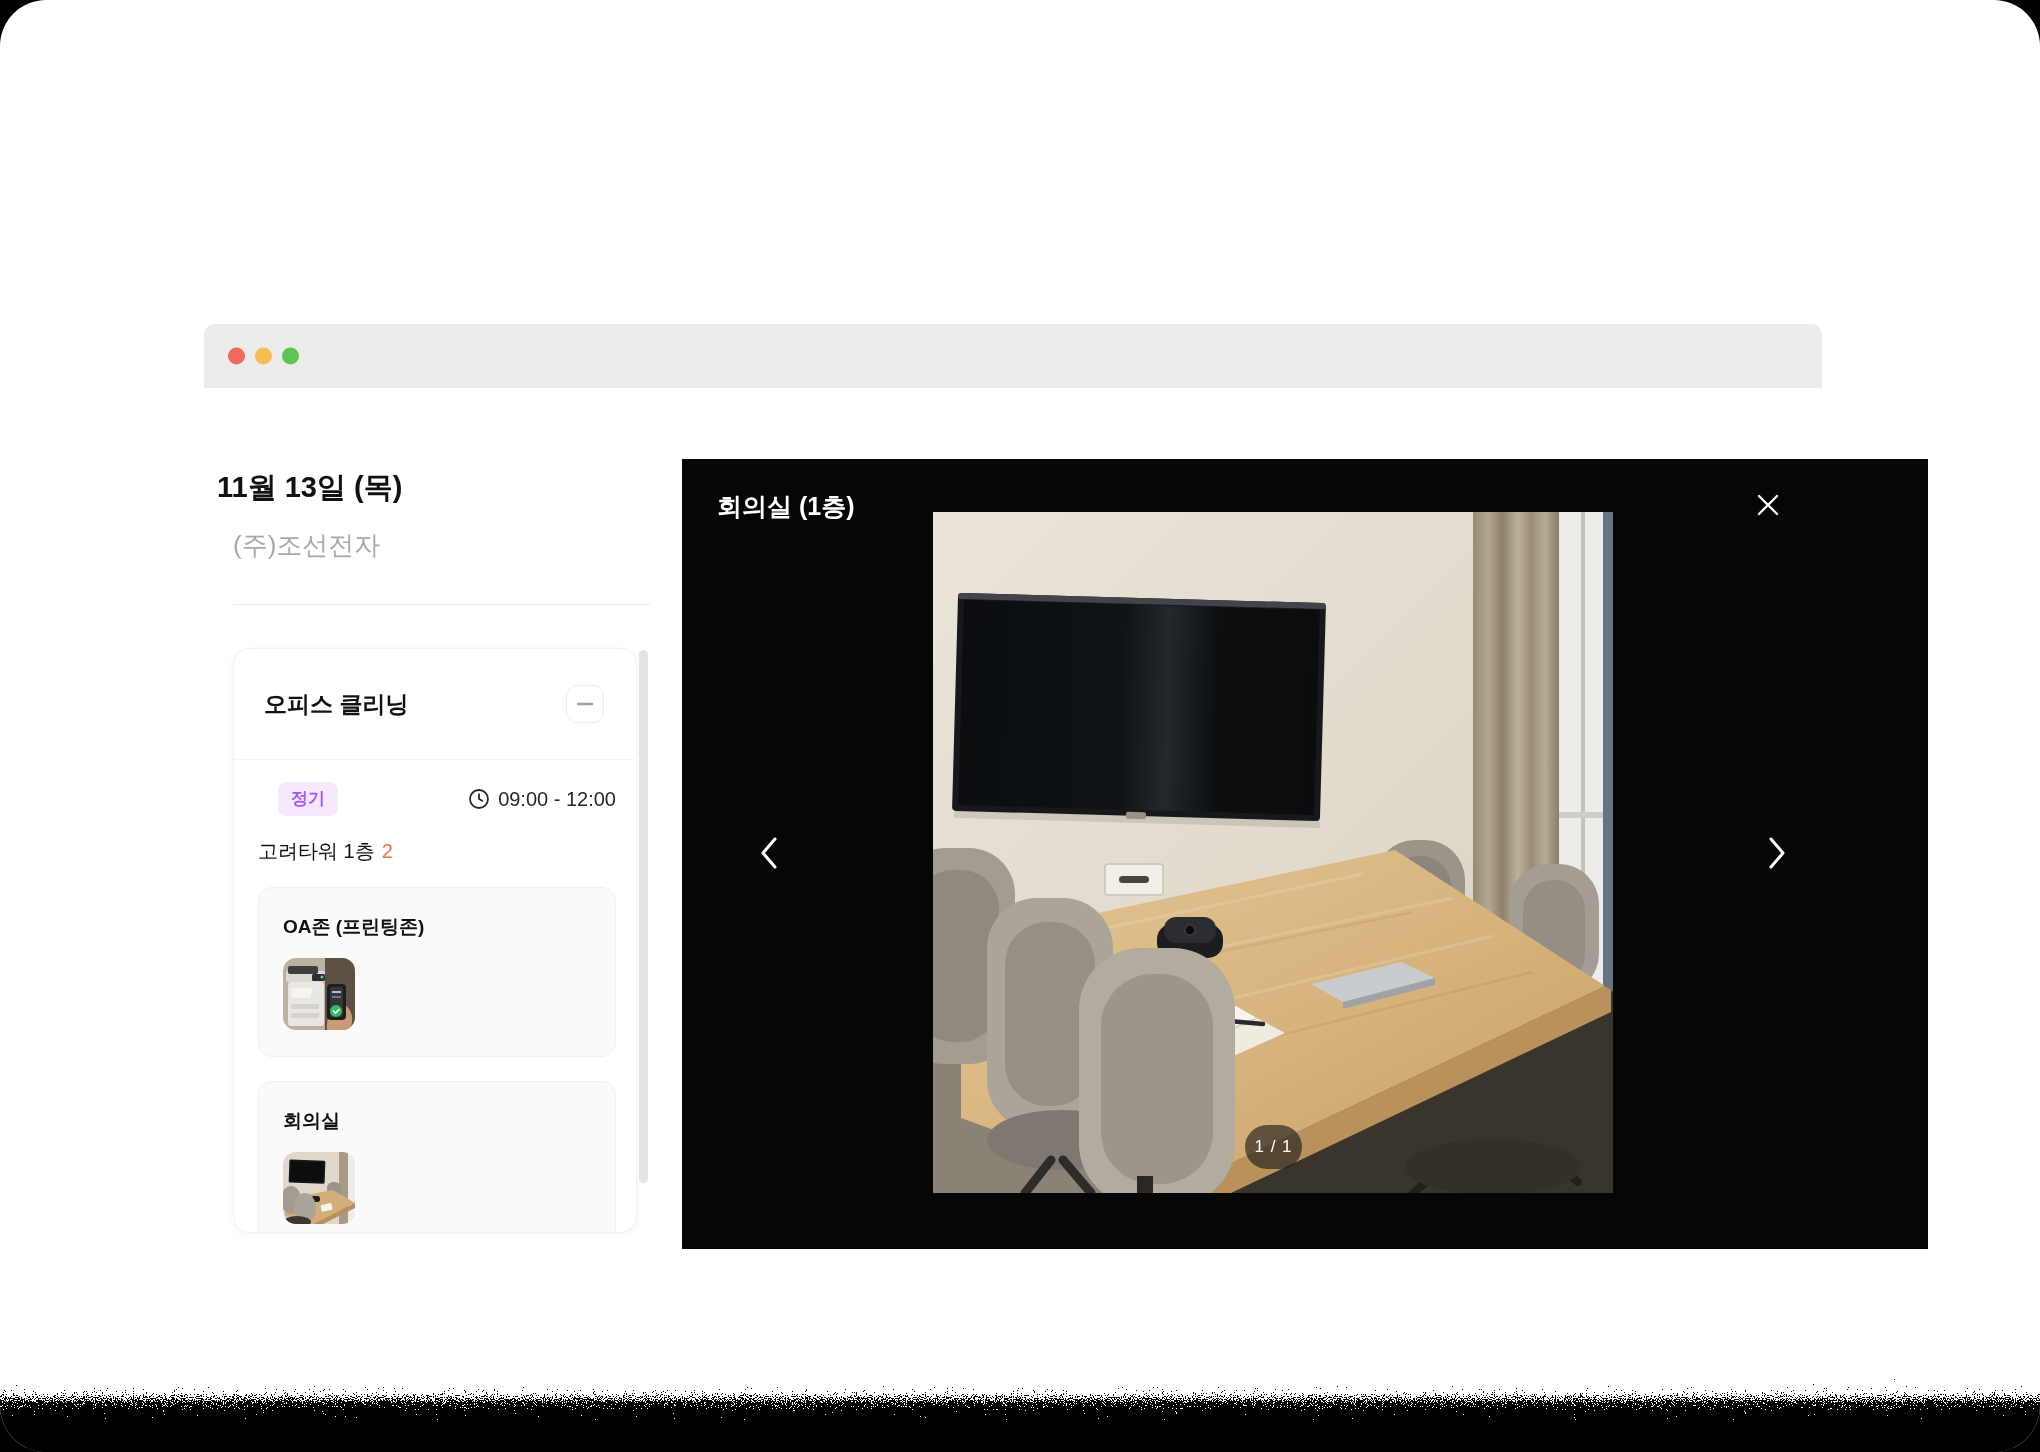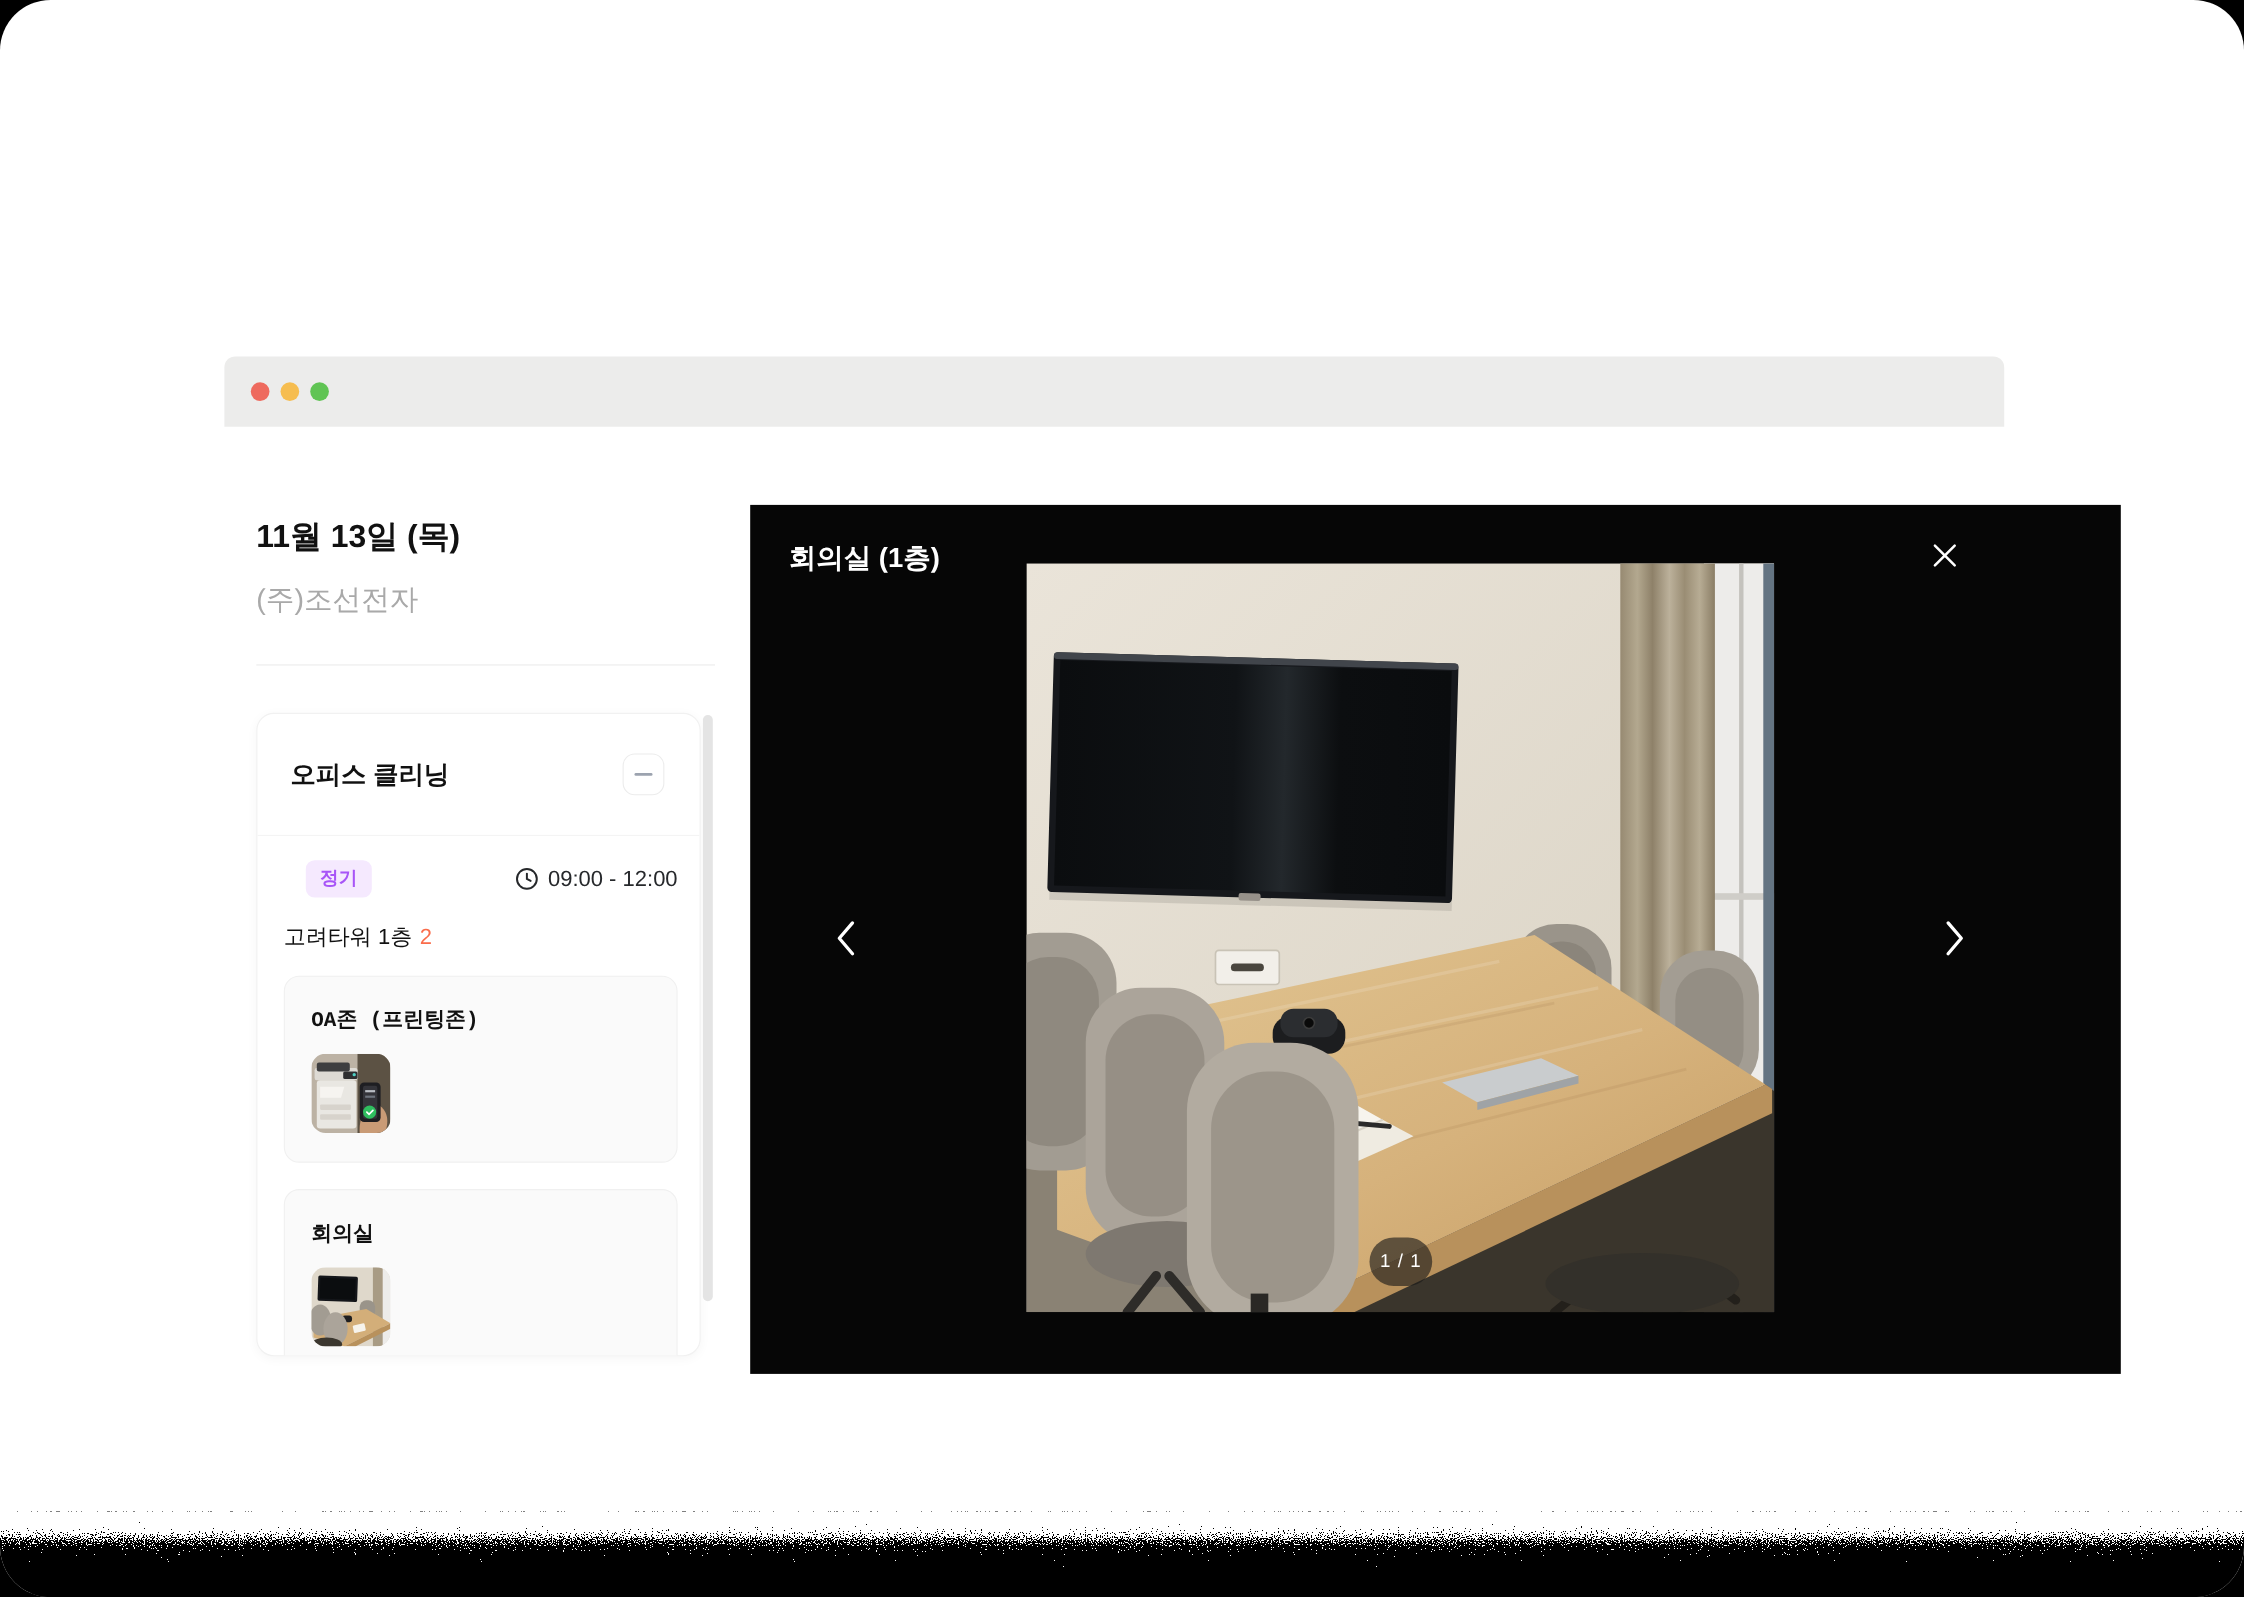--- a/index.html
+++ b/index.html
@@ -9,21 +9,21 @@
   .page { position:absolute; inset:0; background:#fff; border-radius:46px; overflow:hidden; }
 
   
   .chrome-bar { position:absolute; left:204px; top:324px; width:1618px; height:64px;
     background:#ECECEB; border-radius:10px 10px 0 0; }
   .dots { position:absolute; left:24px; top:50%; transform:translateY(-50%); display:flex; gap:10px; }
   .dot { width:17px; height:17px; border-radius:50%; }
   .dot.r { background:#EE6A5E; } .dot.y { background:#F6BD50; } .dot.g { background:#60C454; }
 
   
-  .date-title { position:absolute; left:233px; top:468px; font-size:29px; font-weight:700; color:#111; }
+  .date-title { position:absolute; left:217px; top:468px; font-size:29px; font-weight:700; color:#111; }
   .company { position:absolute; left:233px; top:528px; font-size:26px; color:#A9A9A9; }
   .top-divider { position:absolute; left:233px; top:604px; width:417px; height:1px; background:#ECECEC; }
 
   .task-card { position:absolute; left:233px; top:648px; width:404px; height:585px;
     background:#fff; border:1px solid #F1F1F1; border-radius:16px;
     box-shadow:0 2px 10px rgba(0,0,0,.04); overflow:hidden; }
   .task-header { position:relative; height:111px; border-bottom:1px solid #F4F4F4; }
   .task-title { position:absolute; left:30px; top:50%; transform:translateY(-50%);
     font-size:23px; font-weight:700; color:#111; }
   .collapse-btn { position:absolute; right:32px; top:50%; transform:translateY(-50%);
@@ -33,21 +33,21 @@
 
   .task-body { padding:22px 20px 0 24px; }
   .meta-row { display:flex; align-items:center; justify-content:space-between;padding-left:20px; }
   .badge { display:inline-block; background:#F5E9FE; color:#A855F7; font-size:17px; font-weight:600;
     padding:7px 13px; border-radius:8px; line-height:1.2; }
   .time { display:flex; align-items:center; gap:8px; font-size:20px; font-weight:500; color:#26282B; }
   .location { margin-top:22px; font-size:20px; font-weight:400; color:#111; }
   .location .count { color:#FA6C4B; margin-left:7px; }
 
   .zone-card { margin-top:22px; background:#FAFAFA; border:1px solid #F0F0F0; border-radius:14px;
-    padding:26px 24px 24px 24px; height:170px; cursor:pointer;font-family:Liberation Mono, monospace; }
+    padding:26px 24px 24px 24px; height:170px; cursor:pointer; }
   .zone-card + .zone-card { margin-top:24px; }
   .zone-name { font-size:19px; font-weight:700; color:#111; }
   .zone-thumb { margin-top:18px; width:72px; height:72px; border-radius:13px; overflow:hidden; }
   .zone-thumb svg { display:block; }
 
   .scrollbar-thumb { position:absolute; left:639px; top:650px; width:9px; height:533px;
     border-radius:5px; background:#E4E4E4; }
 
   
   .lightbox { position:absolute; left:682px; top:459px; width:1246px; height:790px; background:#060606; }

